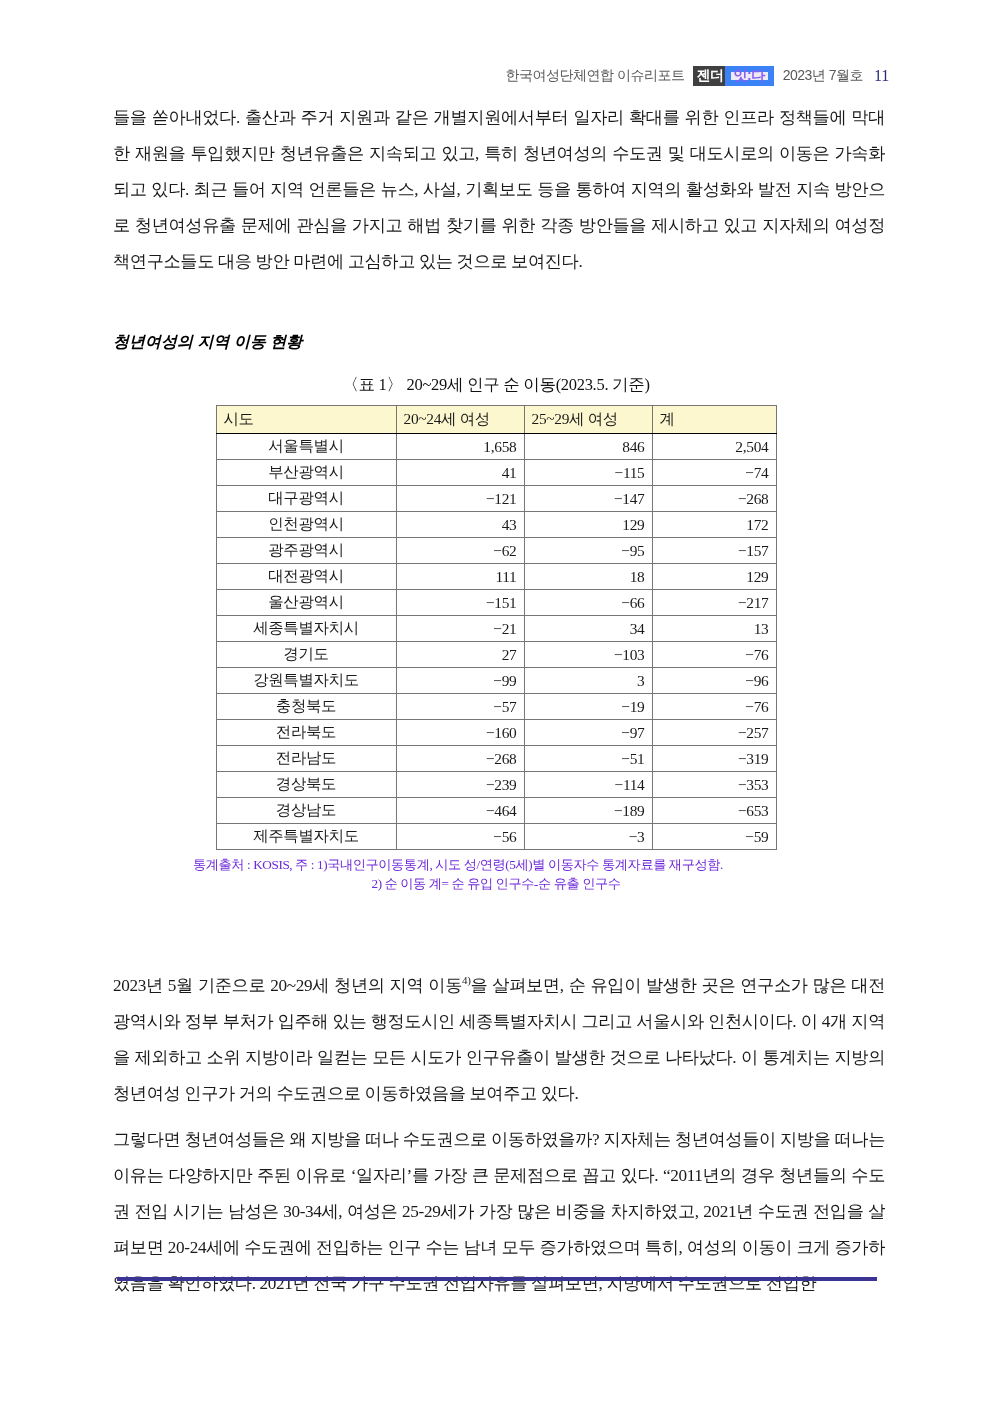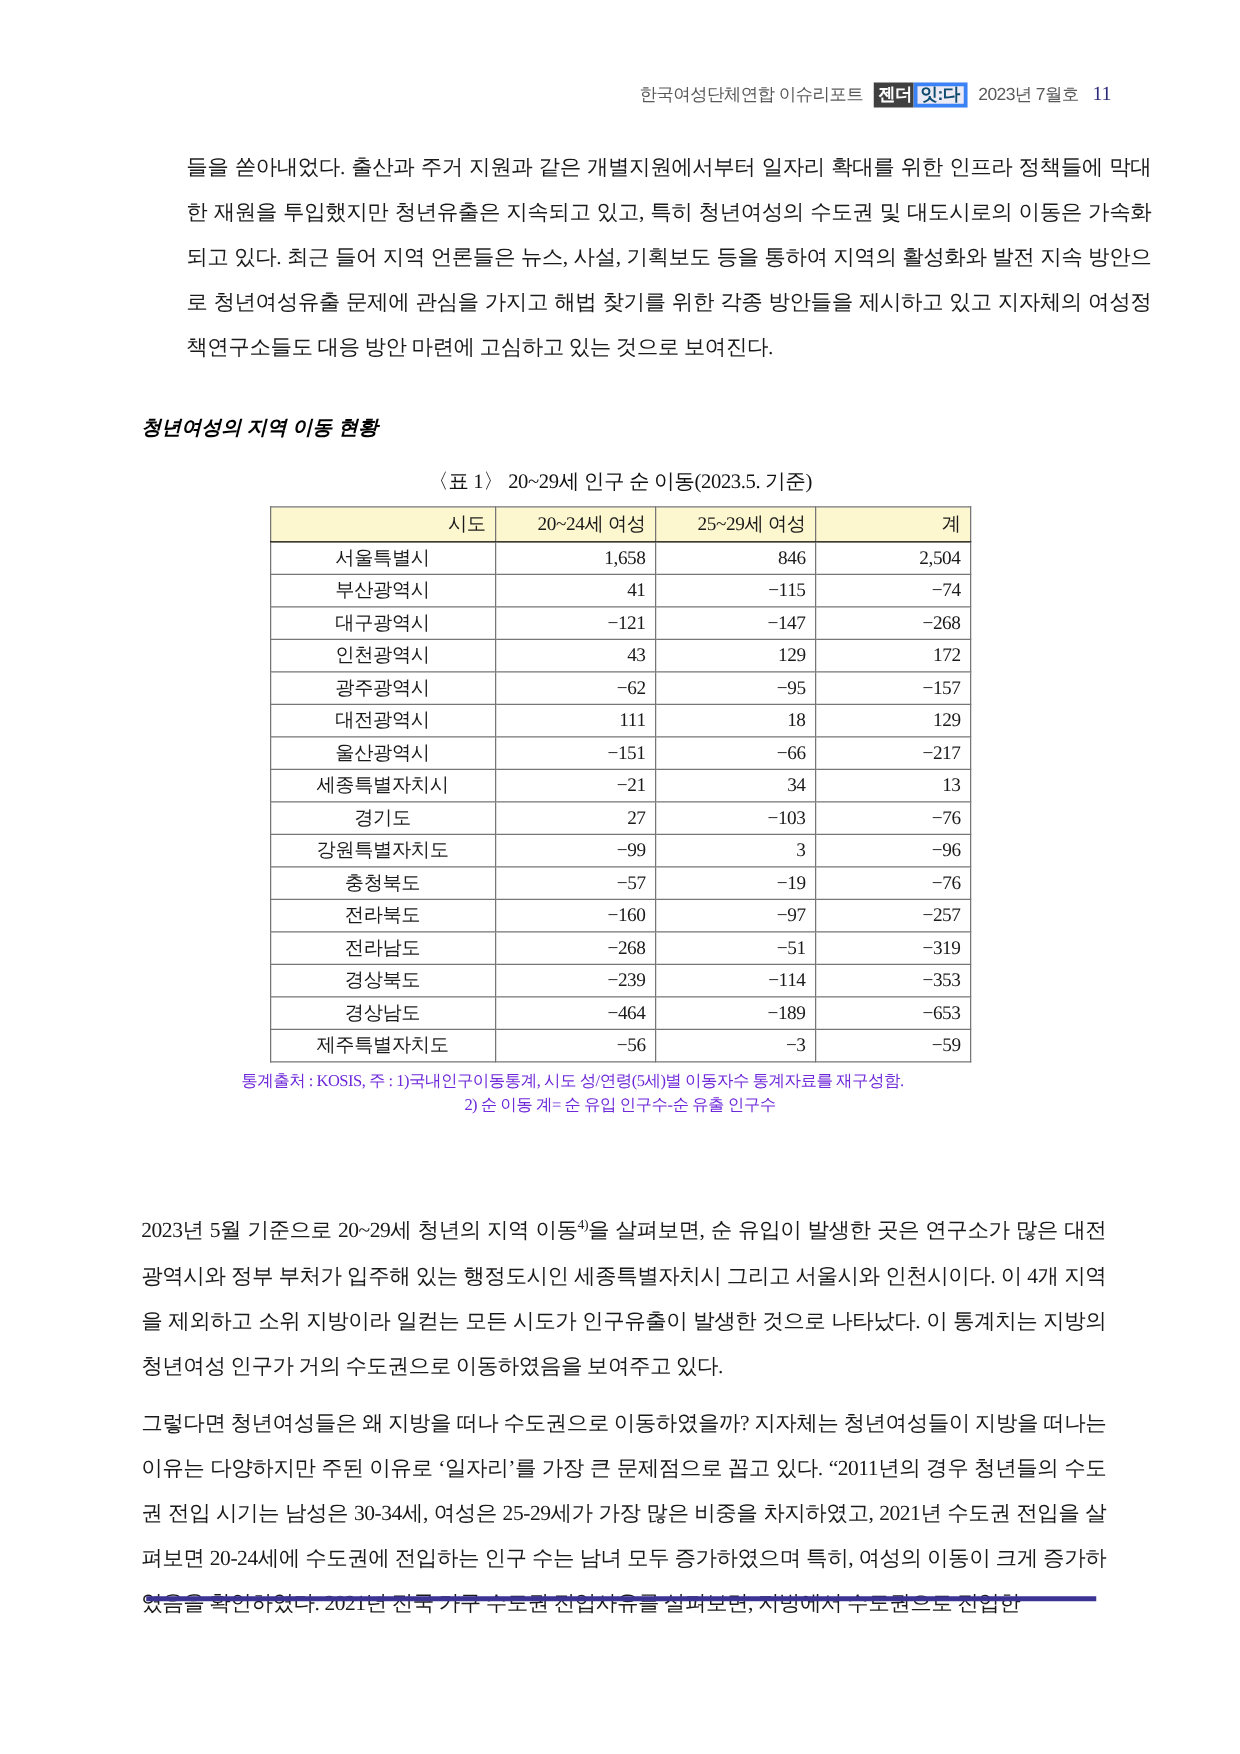--- a/index.html
+++ b/index.html
@@ -51,22 +51,22 @@
   }
   .logo-a {
     background: #404040;
     color: #ffffff;
     padding: 1px 2px 1px 3px;
     display: flex;
     align-items: center;
   }
   .logo-b {
     background: #eceaf4;
-    color: #0c4a6e;
-    border: 3px solid #3b82f6;
+    color: #8b5cf6;
+    border: 6px solid #3b82f6;
     padding: 1px 3px 1px 2px;
     display: flex;
     align-items: center;
     box-sizing: border-box;
   }
   .rh-date {
     color: #58585a;
     font-family: "Liberation Sans", "DejaVu Sans", sans-serif;
     font-size: 14px;
     letter-spacing: -0.5px;
@@ -134,21 +134,21 @@
   table.netmig td {
     border: 1px solid #767676;
     height: 26px;
     font-size: 15.4px;
     letter-spacing: -0.3px;
     padding: 0 7px;
     box-sizing: border-box;
   }
   table.netmig thead th {
     background: #fdf7cf;
-    text-align: right;
+    text-align: left;
     font-weight: 400;
     border-bottom: 1.4px solid #000000;
     height: 28px;
   }
   table.netmig tbody td.region {
     text-align: center;
   }
   table.netmig tbody td.num {
     text-align: right;
     font-family: "Liberation Serif", "DejaVu Serif", serif;
@@ -187,21 +187,21 @@
   <div class="running-header">
     <span class="rh-text">한국여성단체연합 이슈리포트</span>
     <span class="logo">
       <span class="logo-a">젠더</span>
       <span class="logo-b">잇:다</span>
     </span>
     <span class="rh-date">2023년 7월호</span>
     <span class="rh-page">11</span>
   </div>
 
-  <div class="body-col" style="top:116px;margin-left:36px;">
+  <div class="body-col" style="top:100px;">
     <p class="para">들을 쏟아내었다. 출산과 주거 지원과 같은 개별지원에서부터 일자리 확대를 위한 인프라 정책들에 막대한 재원을 투입했지만 청년유출은 지속되고 있고, 특히 청년여성의 수도권 및 대도시로의 이동은 가속화되고 있다. 최근 들어 지역 언론들은 뉴스, 사설, 기획보도 등을 통하여 지역의 활성화와 발전 지속 방안으로 청년여성유출 문제에 관심을 가지고 해법 찾기를 위한 각종 방안들을 제시하고 있고 지자체의 여성정책연구소들도 대응 방안 마련에 고심하고 있는 것으로 보여진다.</p>
   </div>
 
   <div class="section-heading">청년여성의 지역 이동 현황</div>
 
   <div class="table-block">
 
     <div class="table-caption">〈표 1〉 20~29세 인구 순 이동(2023.5. 기준)</div>
 
     <table class="netmig">

